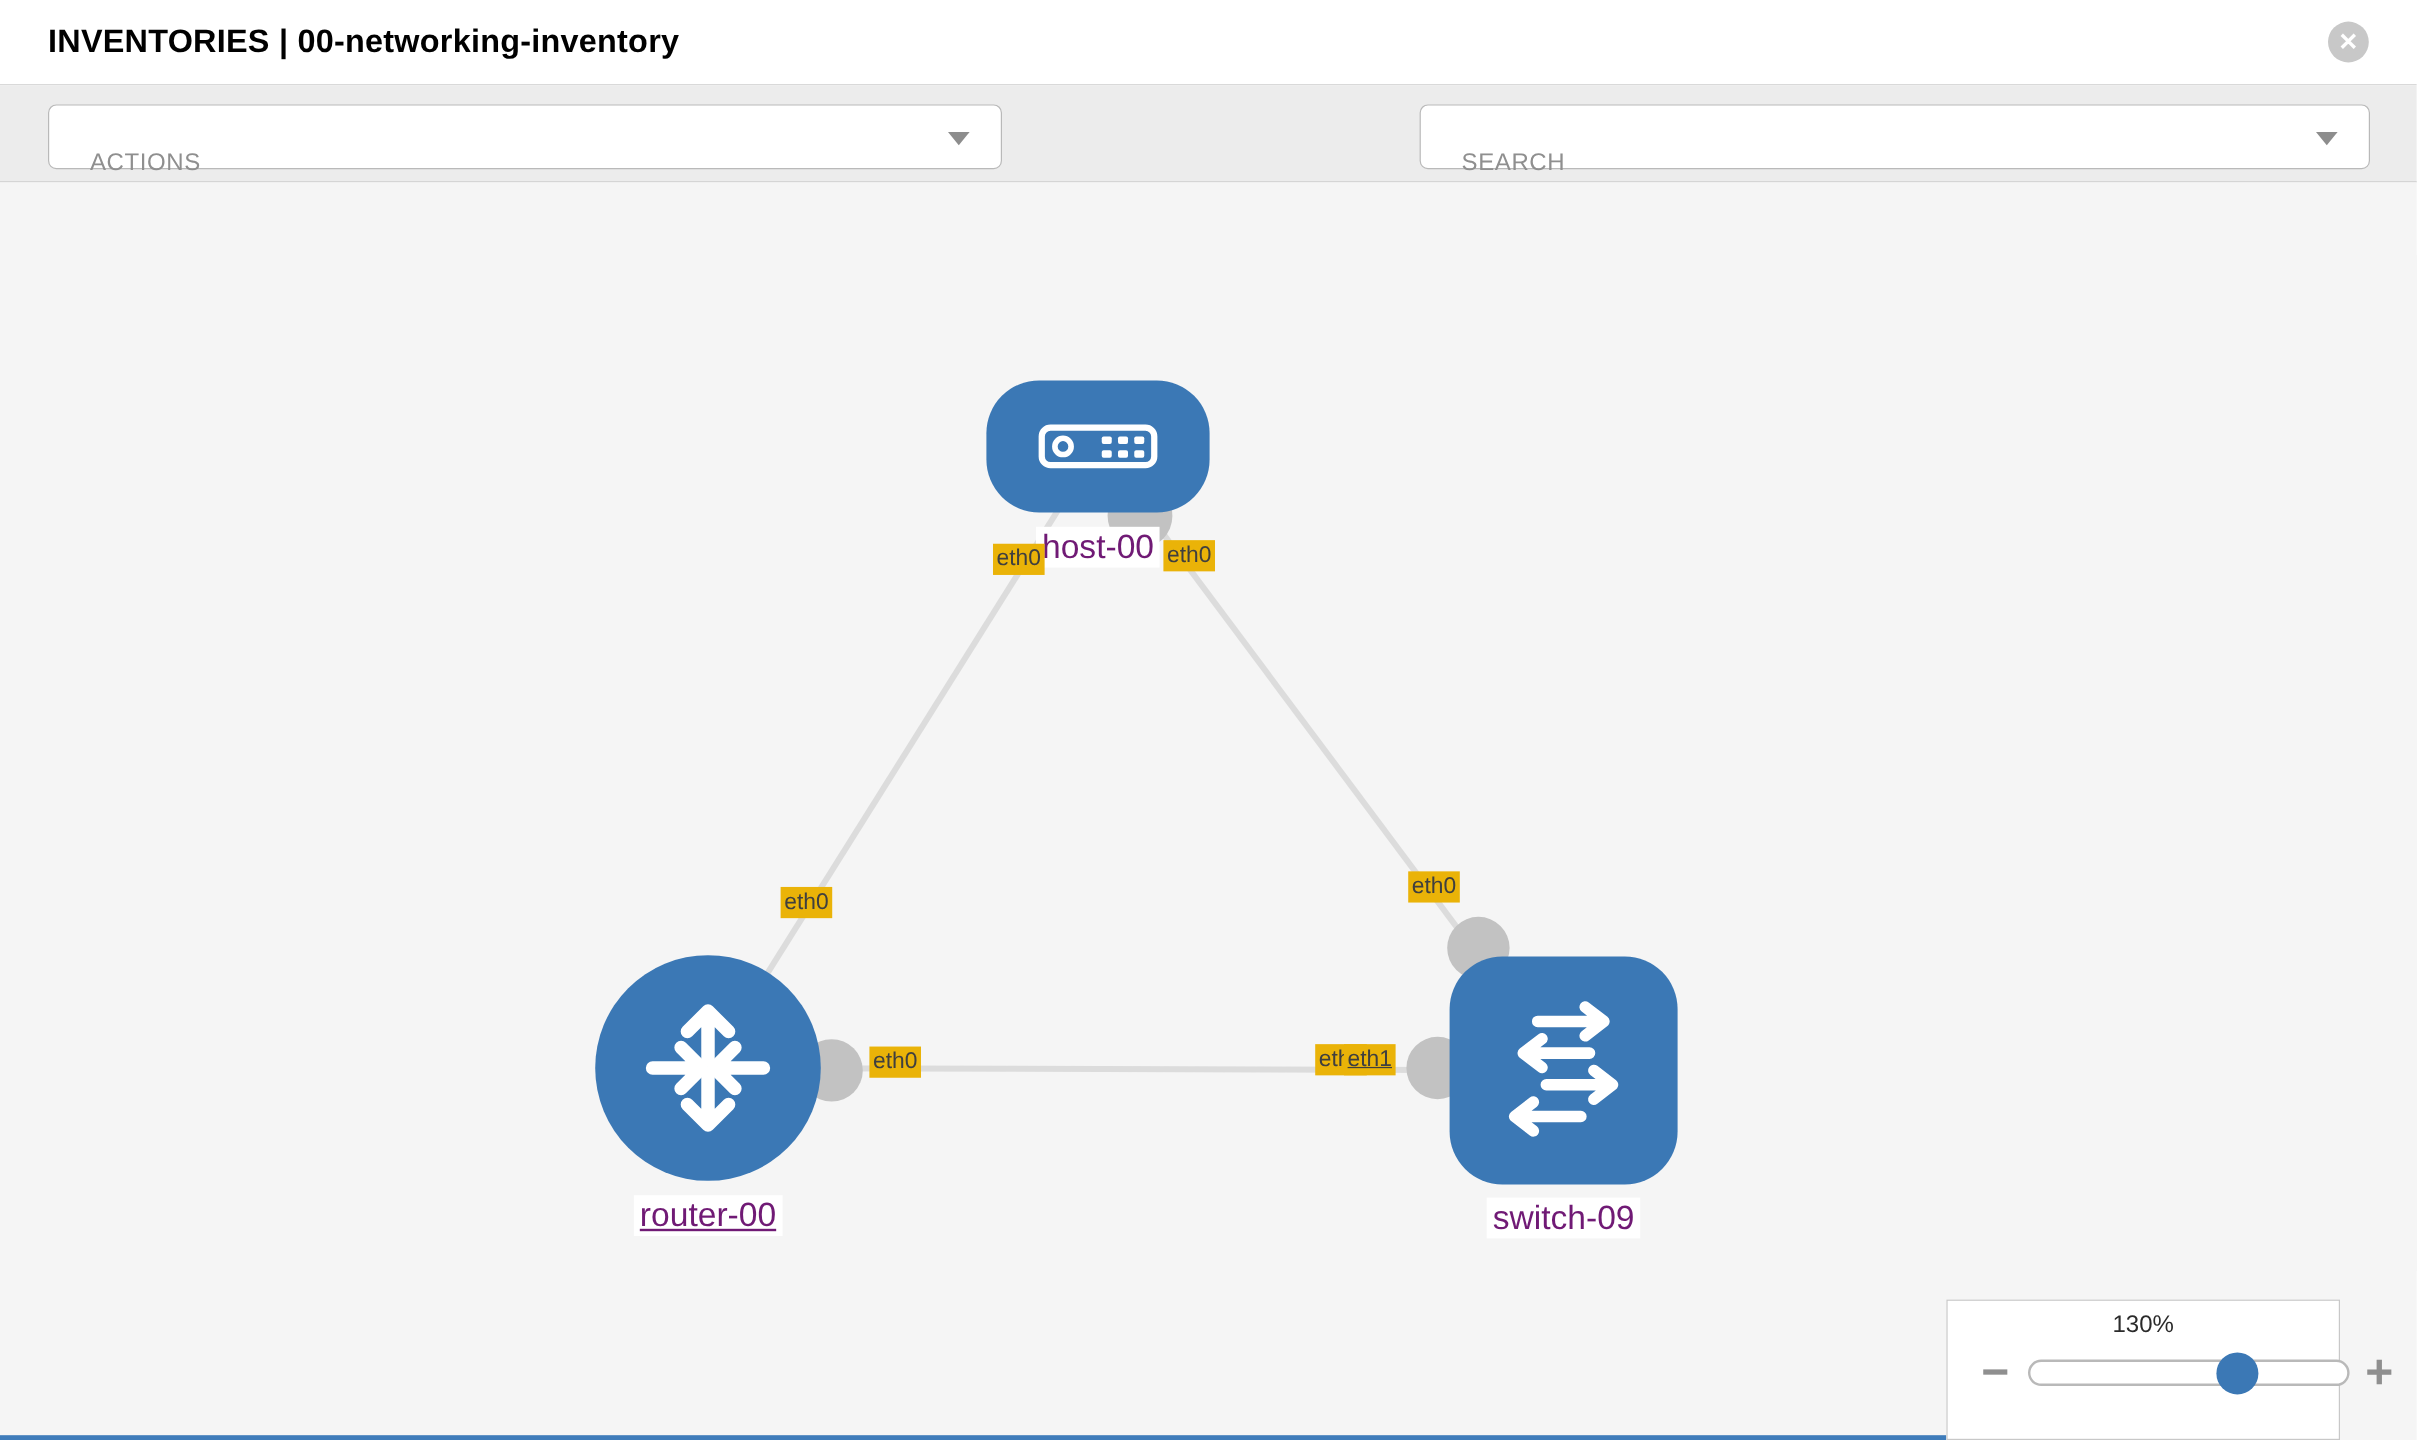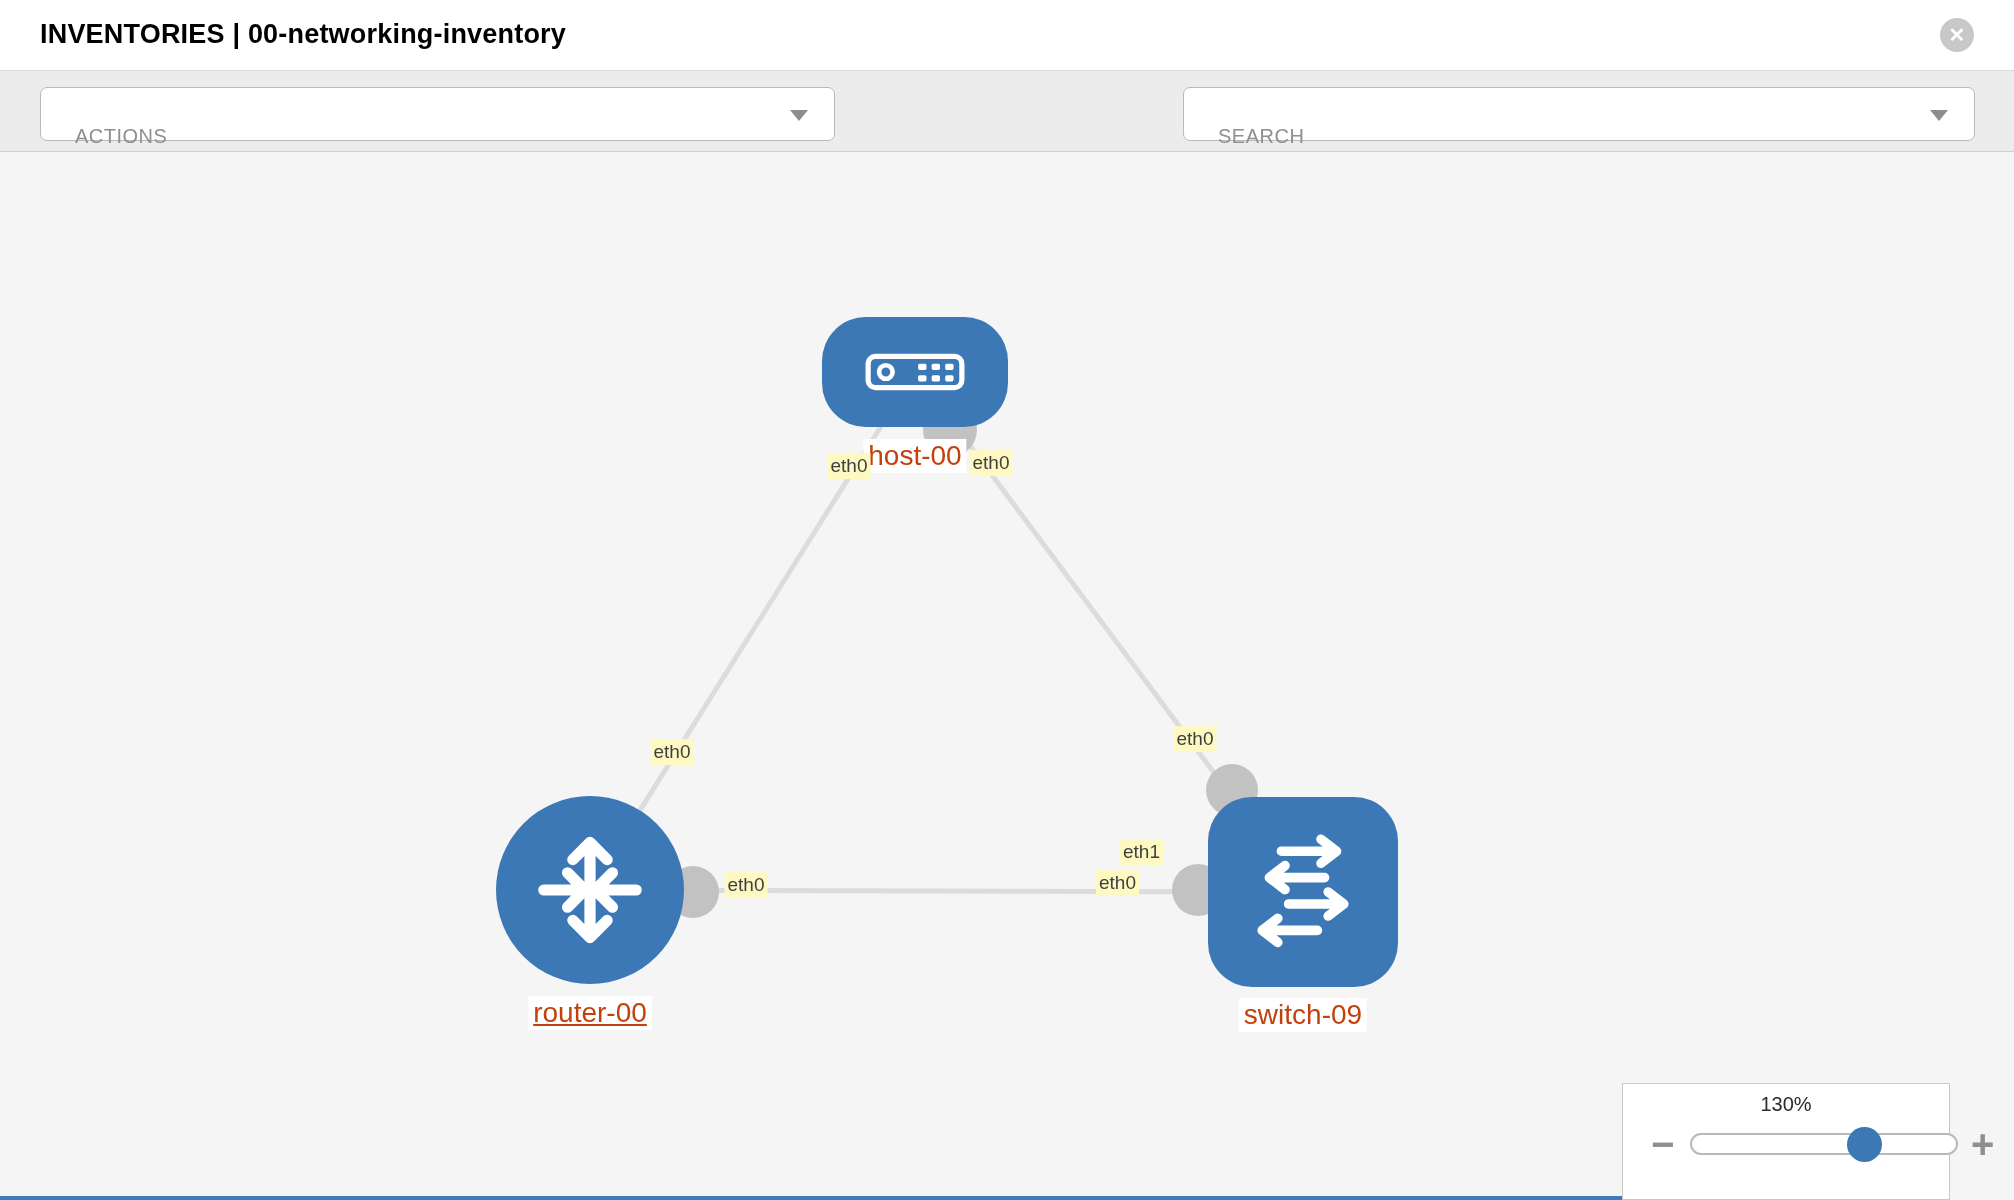--- a/index.html
+++ b/index.html
@@ -19,22 +19,22 @@
   .tool-icon{position:absolute;top:97px;width:34px;height:34px;cursor:pointer;}
 
   
   .canvas{position:absolute;left:0;top:152px;width:2014px;height:1048px;background:#f5f5f5;}
   .links-svg{position:absolute;left:0;top:0;z-index:1;}
   .iface-dot{position:absolute;border-radius:50%;background:#c2c2c2;z-index:2;}
   .node{position:absolute;z-index:3;display:flex;align-items:center;justify-content:center;cursor:pointer;}
   .node-host{background:#3b78b5;border-radius:44px;}
   .node-router{background:#3b78b5;border-radius:50%;}
   .node-switch{background:#3b78b5;border-radius:44px;}
-  .node-label{position:absolute;transform:translate(-50%,-50%);background:#ffffff;color:#c2410c;font-size:28px;padding:1px 5px;white-space:nowrap;z-index:5;}
-  .iface{position:absolute;transform:translate(-50%,-50%);background:#fef9c3;color:#3f3f3f;font-size:19px;padding:1px 3px;line-height:1.25;white-space:nowrap;z-index:6;}
+  .node-label{position:absolute;transform:translate(-50%,-50%);background:#ffffff;color:#701a75;font-size:28px;padding:1px 5px;white-space:nowrap;z-index:5;}
+  .iface{position:absolute;transform:translate(-50%,-50%);background:#eab308;color:#3f3f3f;font-size:19px;padding:1px 3px;line-height:1.25;white-space:nowrap;z-index:6;}
   .iface-edge{transform:translate(0,-50%);}
 
   
   .zoom-panel{position:absolute;left:1622px;top:1083px;width:328px;height:117px;background:#ffffff;border:1px solid #c8c8c8;box-sizing:border-box;z-index:10;}
   .zoom-level{position:absolute;left:0;top:9px;width:100%;text-align:center;font-size:20px;color:#2b2b2b;}
   .zoom-minus,.zoom-plus{position:absolute;top:36px;font-size:40px;font-weight:bold;color:#8f8f8f;cursor:pointer;line-height:48px;}
   .zoom-minus{left:28px;}
   .zoom-plus{left:348px;}
   .zoom-track{position:absolute;left:67px;top:49px;width:268px;height:22px;border:2px solid #b9b9b9;border-radius:13px;background:#ffffff;box-sizing:border-box;cursor:pointer;}
   .zoom-thumb{position:absolute;left:224px;top:43px;width:35px;height:35px;border-radius:50%;background:#3b78b5;cursor:pointer;z-index:11;}
@@ -123,21 +123,21 @@
     <div class="node-label" style="left:915px;top:304px;">host-00</div>
     <div class="node-label" style="left:590px;top:861px;text-decoration:underline;">router-00</div>
     <div class="node-label" style="left:1303px;top:863px;">switch-09</div>
 
     <div class="iface" style="left:849px;top:314px;">eth0</div>
     <div class="iface" style="left:991px;top:311px;">eth0</div>
     <div class="iface" style="left:672px;top:600px;">eth0</div>
     <div class="iface" style="left:746px;top:733px;">eth0</div>
     <div class="iface" style="left:1195px;top:587px;">eth0</div>
     <div class="iface iface-edge" style="left:1096px;top:731px;z-index:6;">eth0</div>
-    <div class="iface iface-edge" style="left:1120px;top:700px;z-index:7;">eth1</div>
+    <div class="iface iface-edge" style="left:1120px;top:731px;z-index:7;text-decoration:underline;">eth1</div>
   </div>
 
   <div class="zoom-panel">
     <div class="zoom-level">130%</div>
     <div class="zoom-minus">−</div>
     <div class="zoom-track"></div>
     <div class="zoom-thumb"></div>
     <div class="zoom-plus">+</div>
   </div>
 

